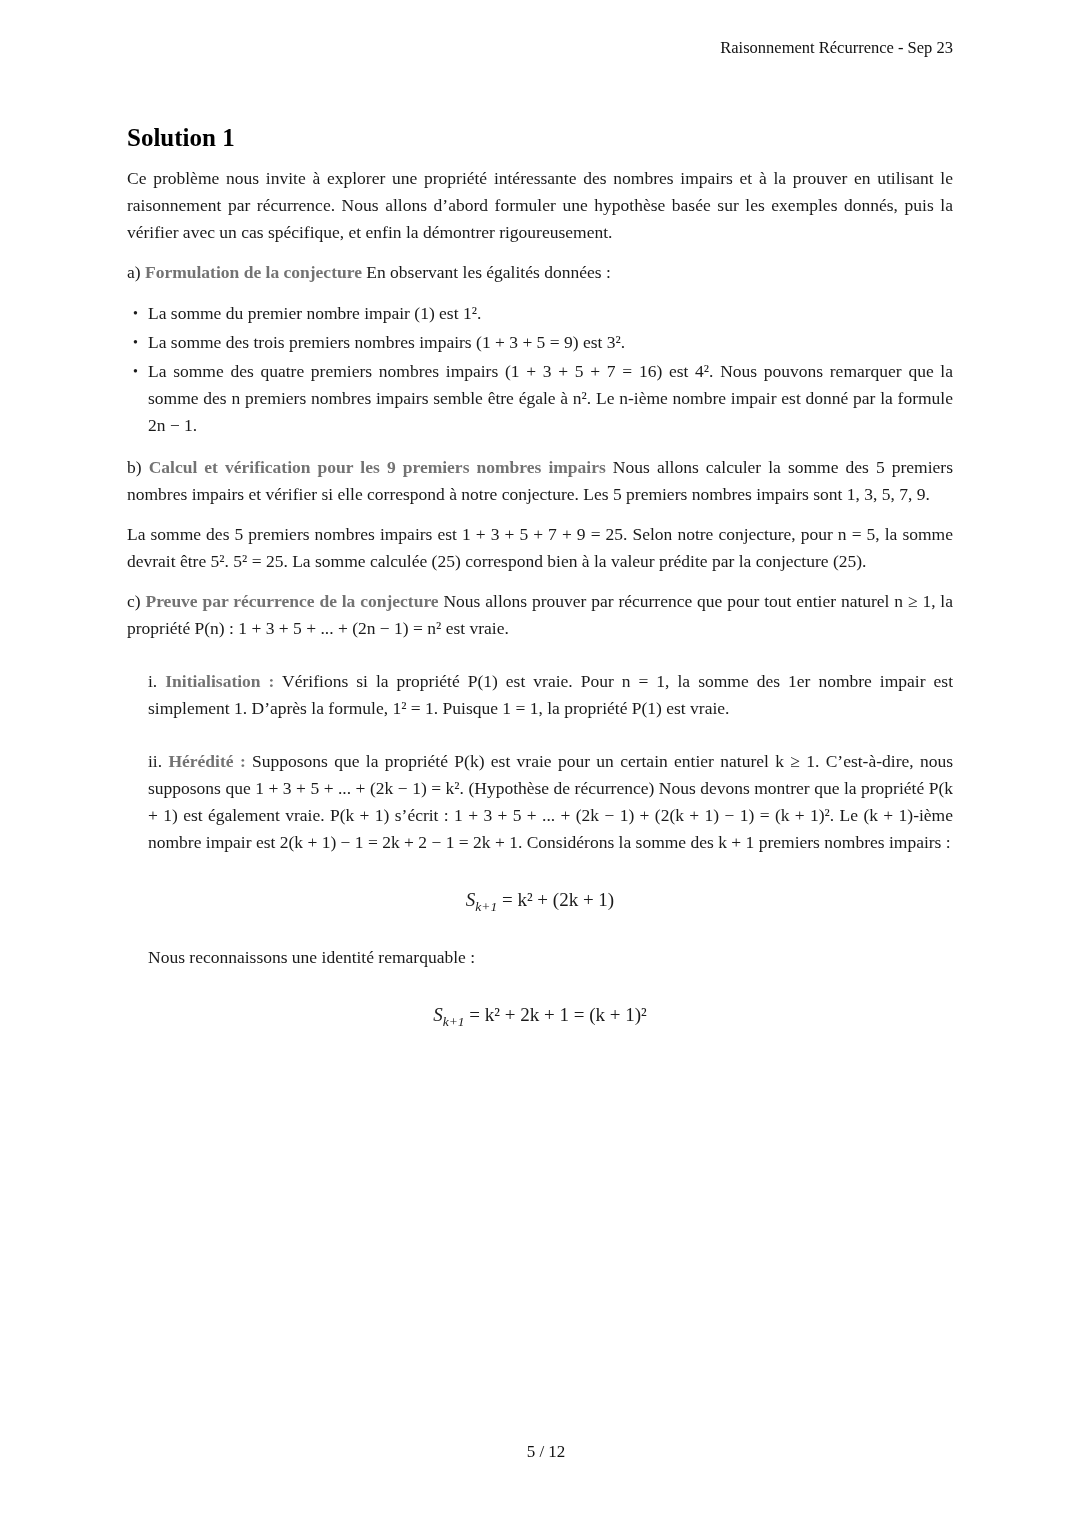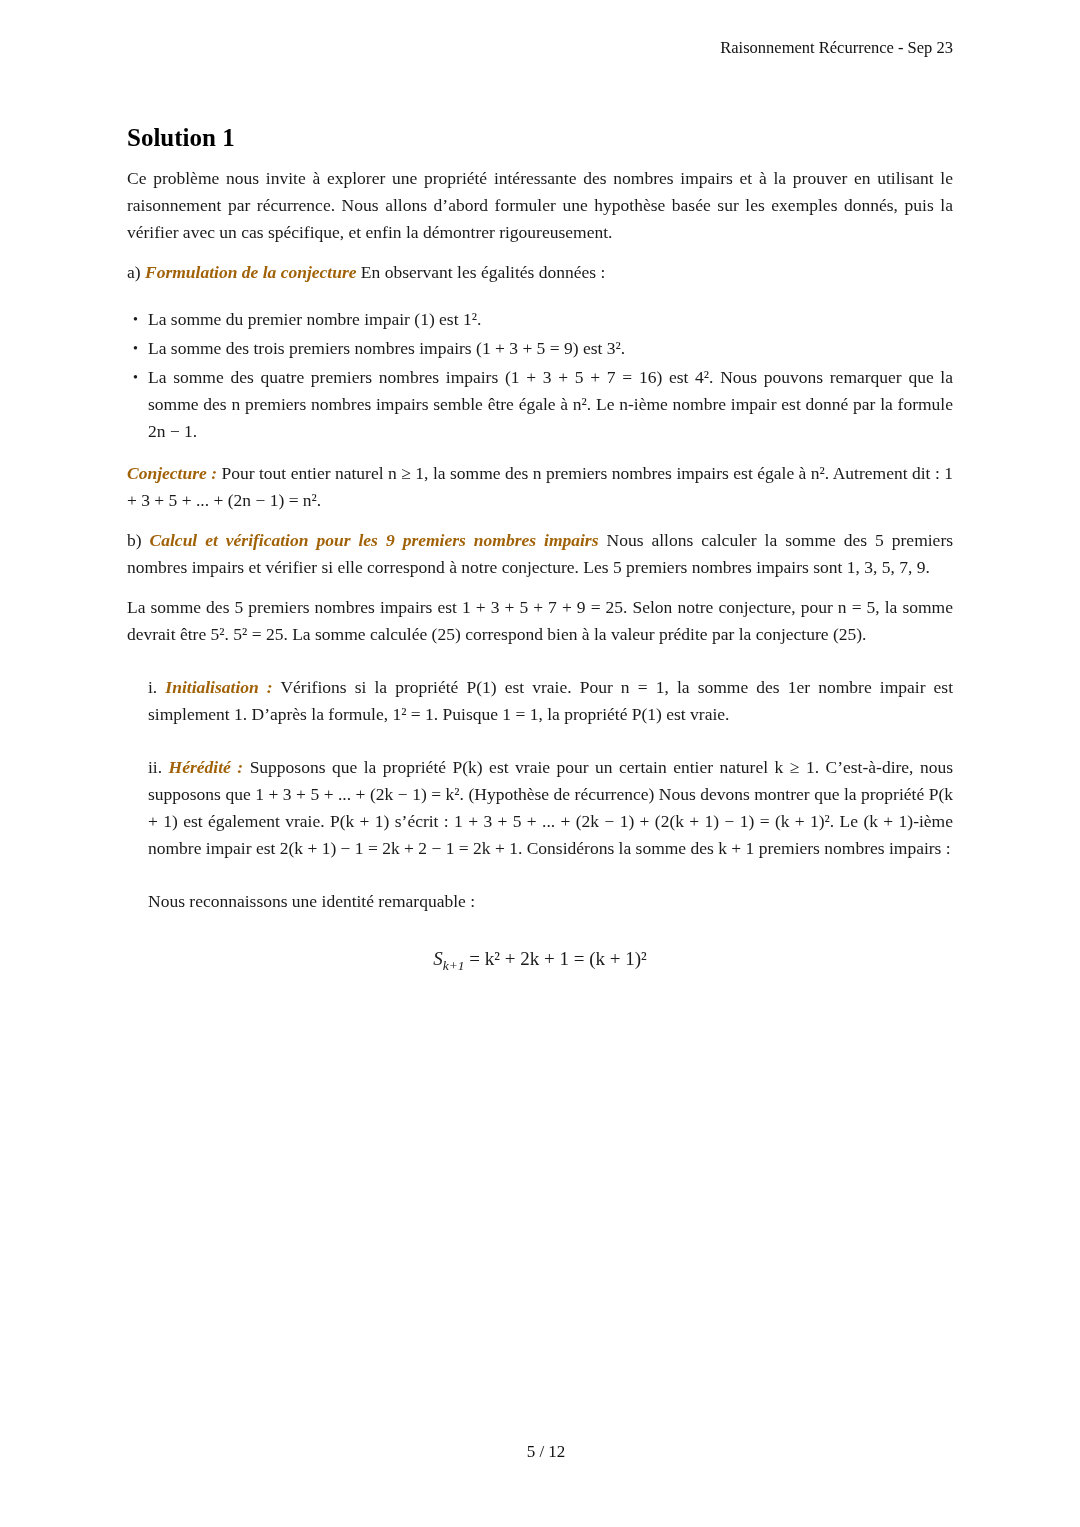--- a/index.html
+++ b/index.html
@@ -26,24 +26,24 @@
     line-height: 30px;
     font-weight: bold;
     color: #000;
     margin: 62px 0 12px 0;
     font-family: "Liberation Serif", "DejaVu Serif", serif;
   }
   p.para {
     margin: 8px 0 13px 0;
     text-align: justify;
   }
-  p.para b, .subblock b { color: #a16207; font-style: italic; }
+  p.para b, .subblock b { color: #737373; }
   ul.bullets {
     list-style: none;
-    margin: 20px 0 15px 0;
+    margin: 14px 0 15px 0;
     padding: 0;
   }
   ul.bullets li {
     position: relative;
     padding-left: 21px;
     text-align: justify;
     margin-bottom: 2px;
   }
   ul.bullets li::before {
     content: "\2022";
@@ -87,33 +87,34 @@
   <p class="para">Ce problème nous invite à explorer une propriété intéressante des nombres impairs et à la prouver en utilisant le raisonnement par récurrence. Nous allons d’abord formuler une hypothèse basée sur les exemples donnés, puis la vérifier avec un cas spécifique, et enfin la démontrer rigoureusement.</p>
 
   <p class="para"><span>a)</span> <b>Formulation de la conjecture</b> <span>En observant les égalités données :</span></p>
 
   <ul class="bullets">
     <li>La somme du premier nombre impair (1) est 1².</li>
     <li>La somme des trois premiers nombres impairs (1 + 3 + 5 = 9) est 3².</li>
     <li>La somme des quatre premiers nombres impairs (1 + 3 + 5 + 7 = 16) est 4². Nous pouvons remarquer que la somme des n premiers nombres impairs semble être égale à n². Le n-ième nombre impair est donné par la formule 2n − 1.</li>
   </ul>
 
-  <p class="para"><b>Conjecture :</b> <span>Pour tout entier naturel n ≥ 1, la somme des n premiers nombres impairs est égale à n². Autrement dit : 1 + 3 + 5 + ... + (2n − 1) = n².</span></p>
 
   <p class="para"><span>b)</span> <b>Calcul et vérification pour les 9 premiers nombres impairs</b> <span>Nous allons calculer la somme des 5 premiers nombres impairs et vérifier si elle correspond à notre conjecture. Les 5 premiers nombres impairs sont 1, 3, 5, 7, 9.</span></p>
 
   <p class="para">La somme des 5 premiers nombres impairs est 1 + 3 + 5 + 7 + 9 = 25. Selon notre conjecture, pour n = 5, la somme devrait être 5². 5² = 25. La somme calculée (25) correspond bien à la valeur prédite par la conjecture (25).</p>
 
+  <p class="para"><span>c)</span> <b>Preuve par récurrence de la conjecture</b> <span>Nous allons prouver par récurrence que pour tout entier naturel n ≥ 1, la propriété P(n) : 1 + 3 + 5 + ... + (2n − 1) = n² est vraie.</span></p>
 
   <div class="subblock"><span>i.</span> <b>Initialisation :</b> <span>Vérifions si la propriété P(1) est vraie. Pour n = 1, la somme des 1er nombre impair est simplement 1. D’après la formule, 1² = 1. Puisque 1 = 1, la propriété P(1) est vraie.</span></div>
 
   <div class="subblock"><span>ii.</span> <b>Hérédité :</b> <span>Supposons que la propriété P(k) est vraie pour un certain entier naturel k ≥ 1. C’est-à-dire, nous supposons que 1 + 3 + 5 + ... + (2k − 1) = k². (Hypothèse de récurrence) Nous devons montrer que la propriété P(k + 1) est également vraie. P(k + 1) s’écrit : 1 + 3 + 5 + ... + (2k − 1) + (2(k + 1) − 1) = (k + 1)². Le (k + 1)-ième nombre impair est 2(k + 1) − 1 = 2k + 2 − 1 = 2k + 1. Considérons la somme des k + 1 premiers nombres impairs :</span></div>
 
 
 
+  <div class="equation"><span class="eq-lhs">S</span><sub class="eq-sub">k+1</sub> <span class="eq-rhs">= k² + (2k + 1)</span></div>
 
   <div class="subblock">Nous reconnaissons une identité remarquable :</div>
 
   <div class="equation"><span class="eq-lhs">S</span><sub class="eq-sub">k+1</sub> <span class="eq-rhs">= k² + 2k + 1 = (k + 1)²</span></div>
 
   <div class="page-footer">5 / 12</div>
 
 </div>
 
 </body></html>

